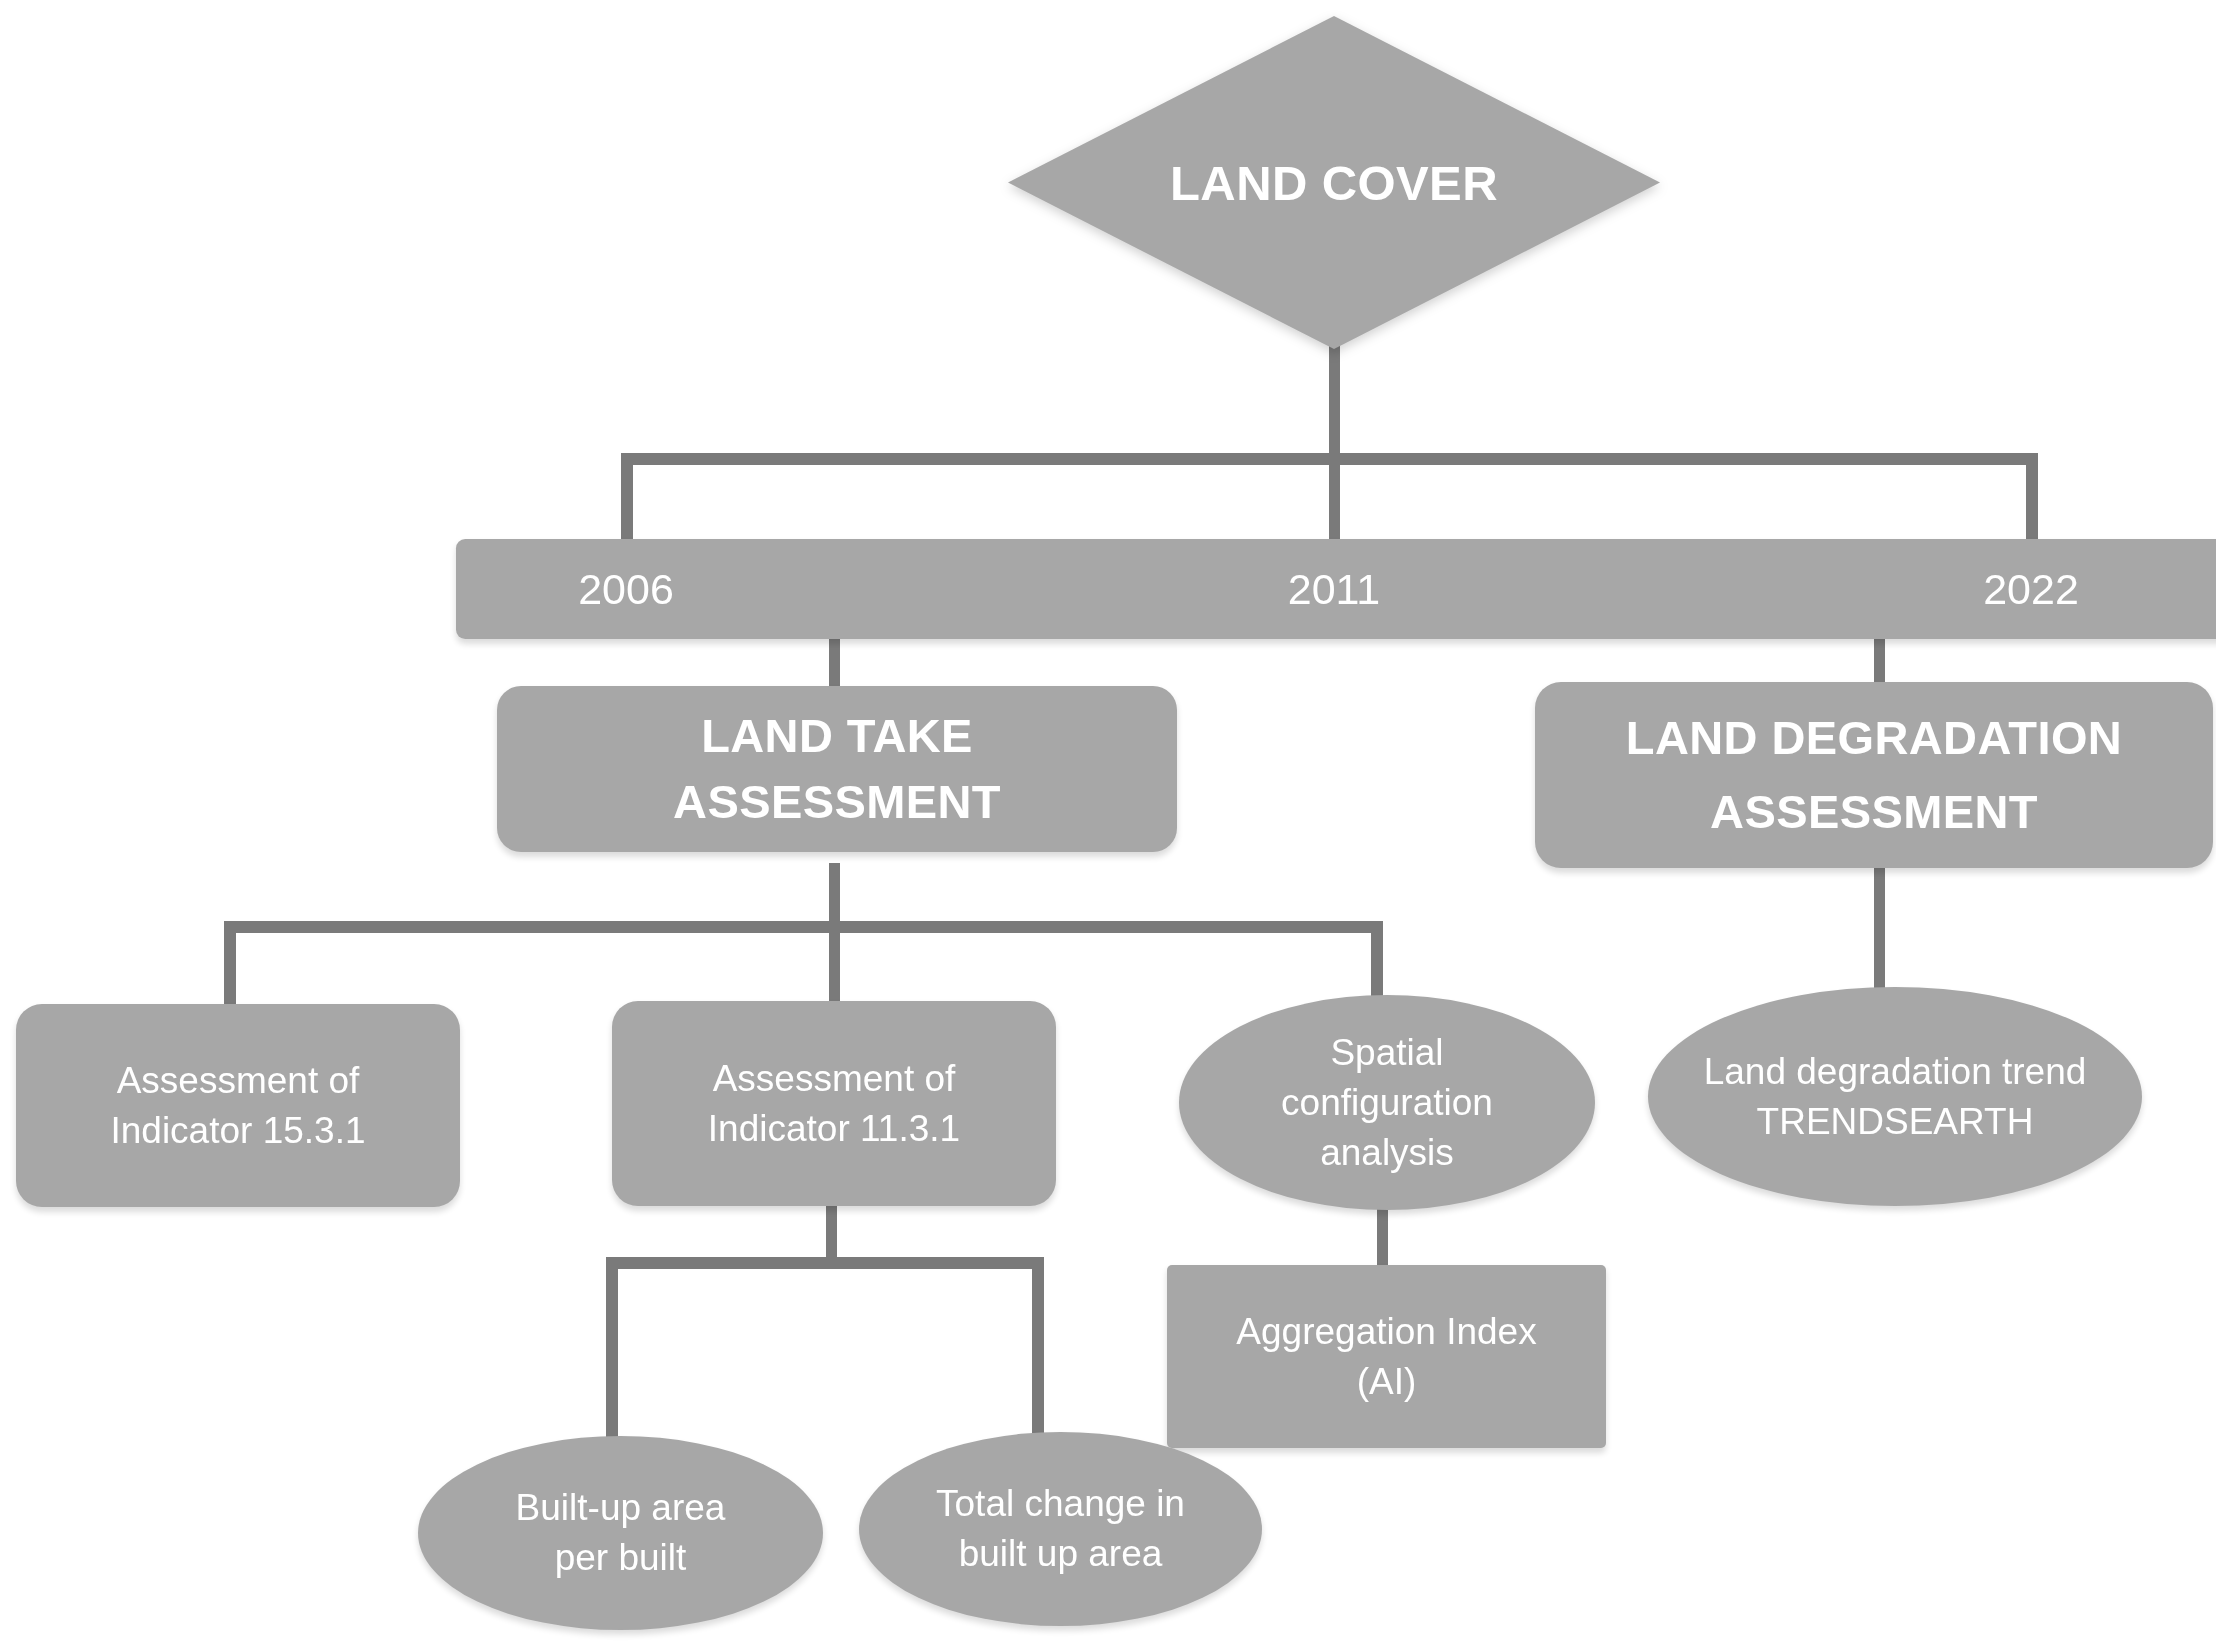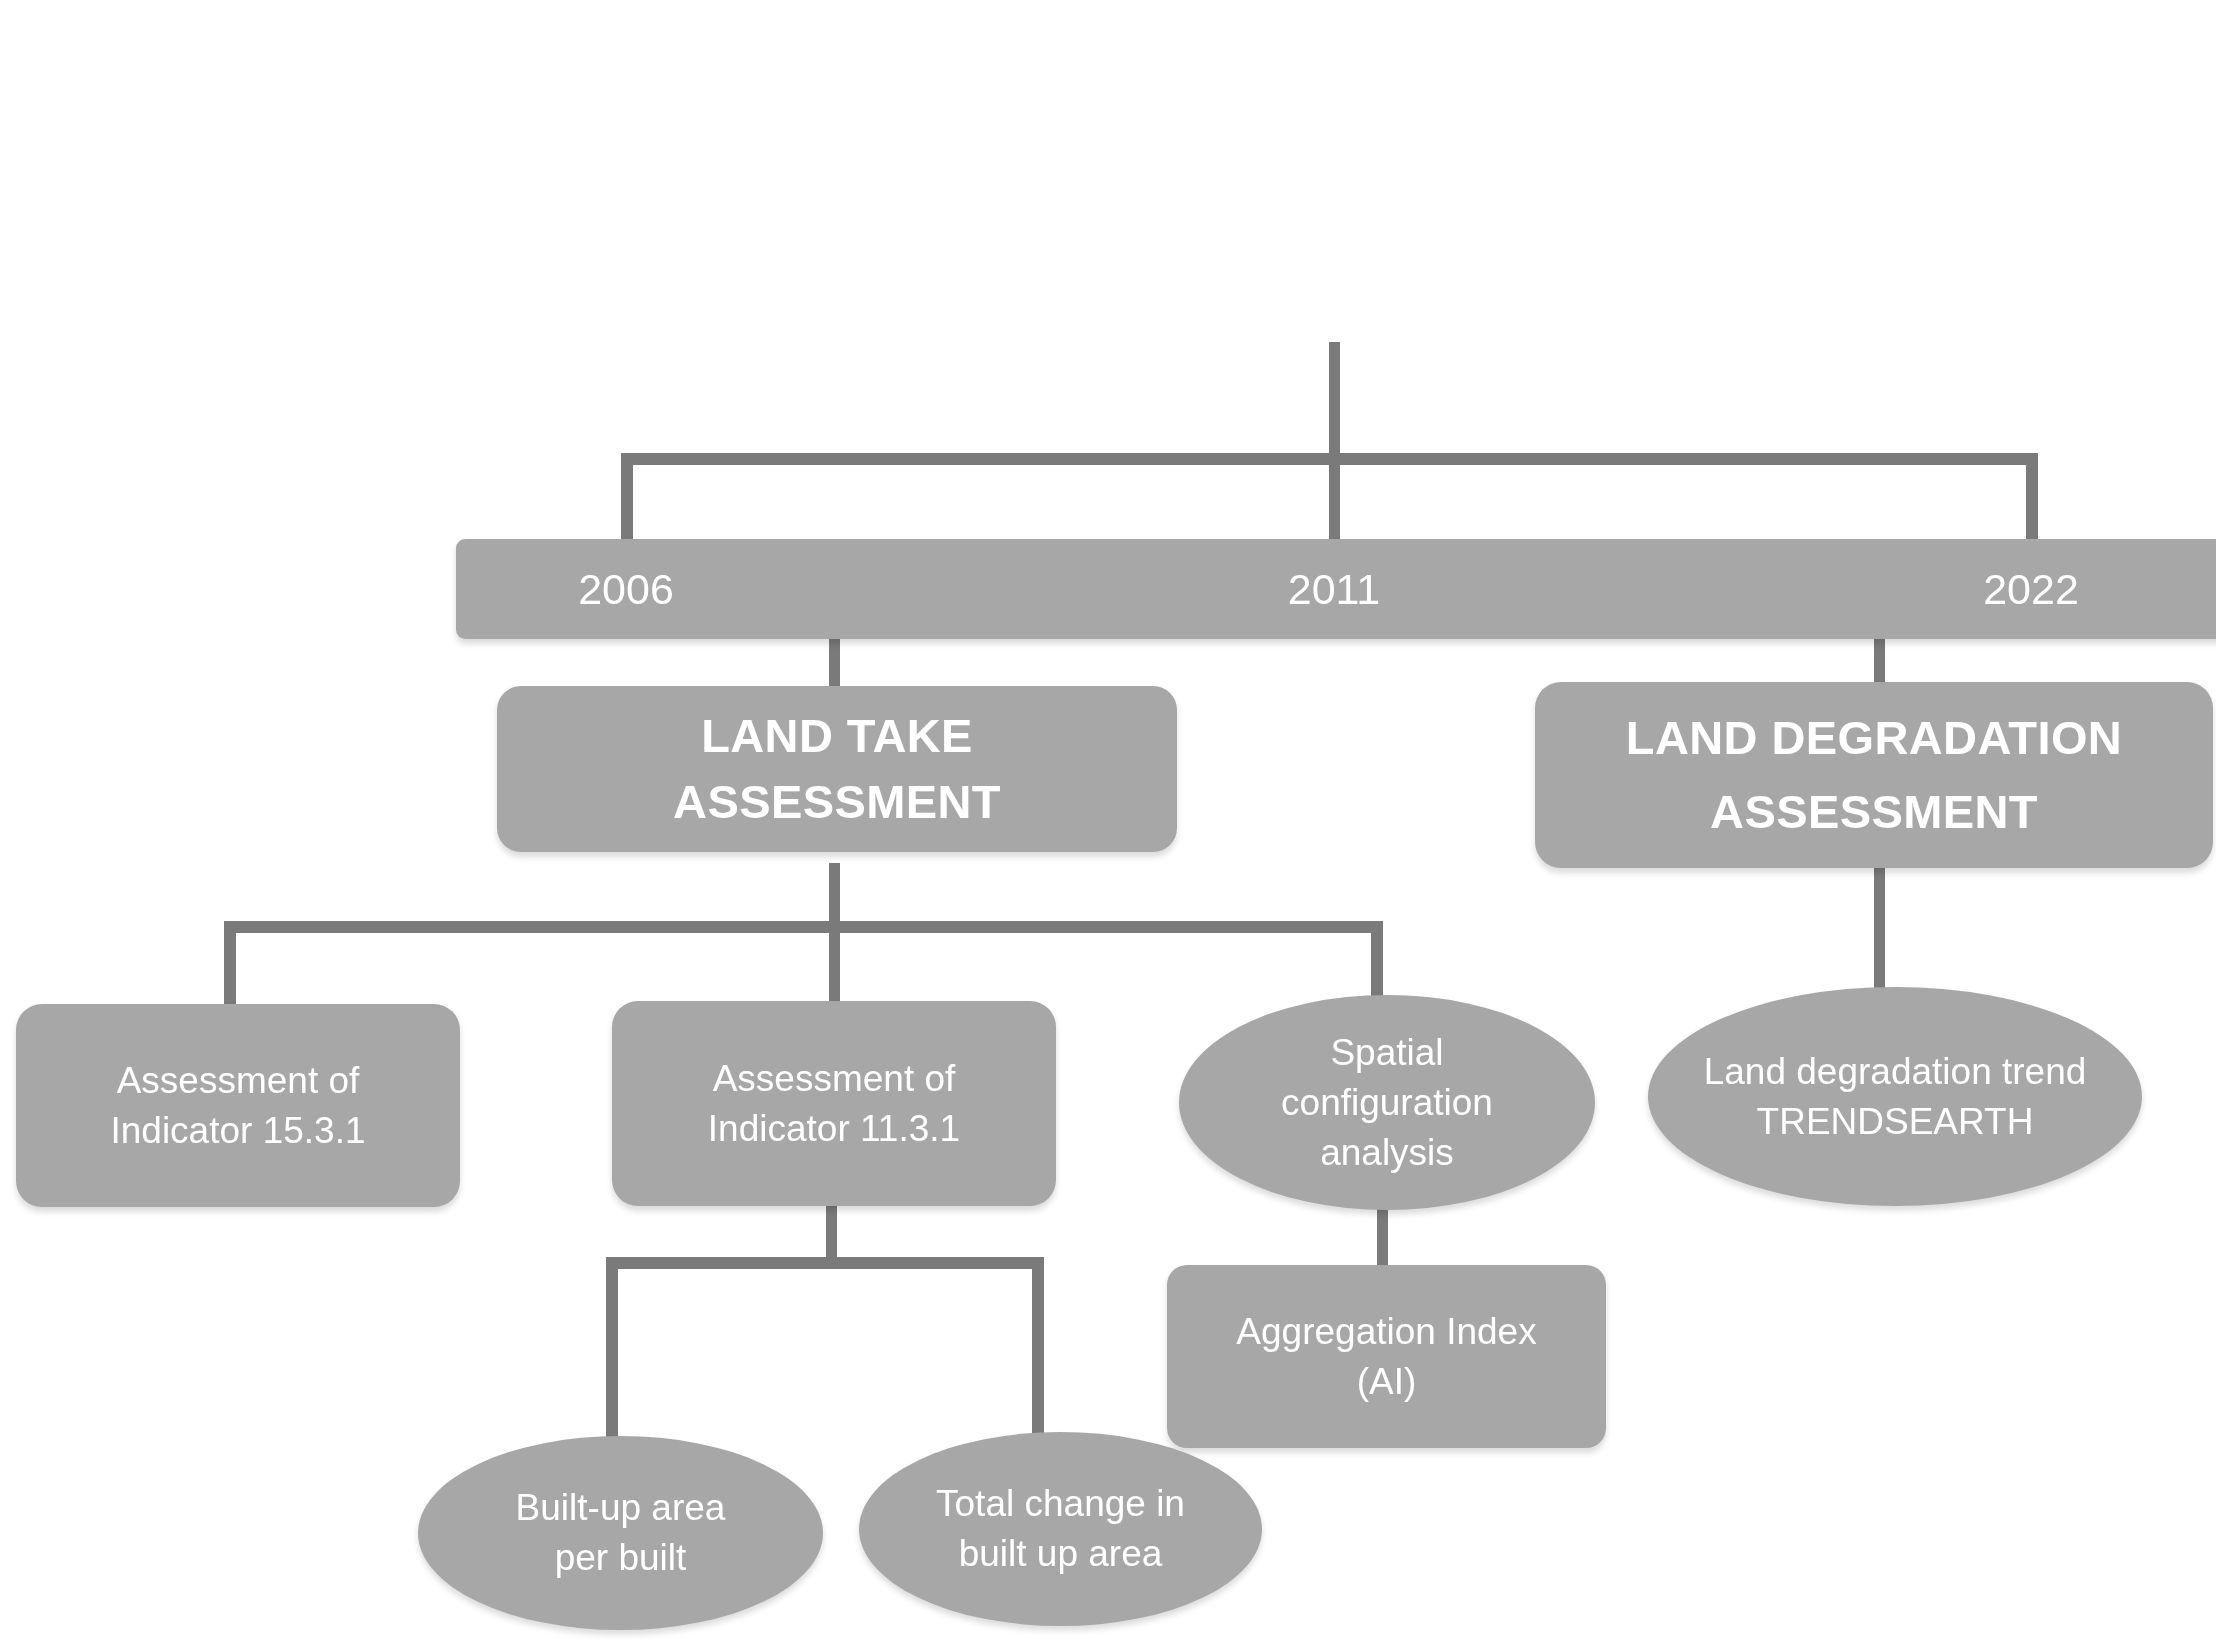--- a/index.html
+++ b/index.html
@@ -49,20 +49,25 @@
   <div class="line" style="left:224px;top:921px;width:1159px;height:11.5px;"></div>
   <div class="line" style="left:224px;top:921px;width:11.5px;height:86px;"></div>
   <div class="line" style="left:1371px;top:921px;width:11.5px;height:88px;"></div>
   <div class="line" style="left:1377px;top:1207px;width:10.7px;height:61px;"></div>
   <div class="line" style="left:1874px;top:863px;width:10.7px;height:130px;"></div>
   <div class="line" style="left:826px;top:1203px;width:10.7px;height:60px;"></div>
   <div class="line" style="left:606px;top:1257px;width:438px;height:11.5px;"></div>
   <div class="line" style="left:606px;top:1257px;width:11.5px;height:187px;"></div>
   <div class="line" style="left:1032px;top:1257px;width:11.5px;height:183px;"></div>
 
+  <div class="diamond-wrap" style="left:1008px;top:16px;width:652px;height:333px;">
+    <div class="diamond">
+      <span class="root-label">LAND COVER</span>
+    </div>
+  </div>
 
   <div class="node bar" style="left:456px;top:539px;width:1752px;height:100px;padding-left:24px;">
     <span class="year" style="left:170px;">2006</span>
     <span class="year" style="left:878px;">2011</span>
     <span class="year" style="left:1575px;">2022</span>
   </div>
 
   <div class="node rect" style="left:497px;top:686px;width:680px;height:166px;border-radius:24px;">
     <div class="title-label">LAND TAKE</div>
     <div class="title-label">ASSESSMENT</div>
@@ -87,21 +92,21 @@
     <div class="child-label">Spatial</div>
     <div class="child-label">configuration</div>
     <div class="child-label">analysis</div>
   </div>
 
   <div class="node ellipse" style="left:1648px;top:987px;width:494px;height:219px;">
     <div class="child-label">Land degradation trend</div>
     <div class="child-label">TRENDSEARTH</div>
   </div>
 
-  <div class="node rect" style="left:1167px;top:1265px;width:439px;height:183px;border-radius:20px;justify-content:center;">
+  <div class="node rect" style="left:1167px;top:1265px;width:439px;height:183px;border-radius:5px;justify-content:center;">
     <div class="child-label">Aggregation Index</div>
     <div class="child-label">(AI)</div>
   </div>
 
   <div class="node ellipse" style="left:418px;top:1436px;width:405px;height:194px;">
     <div class="child-label">Built-up area</div>
     <div class="child-label">per built</div>
   </div>
 
   <div class="node ellipse" style="left:859px;top:1432px;width:403px;height:194px;">

